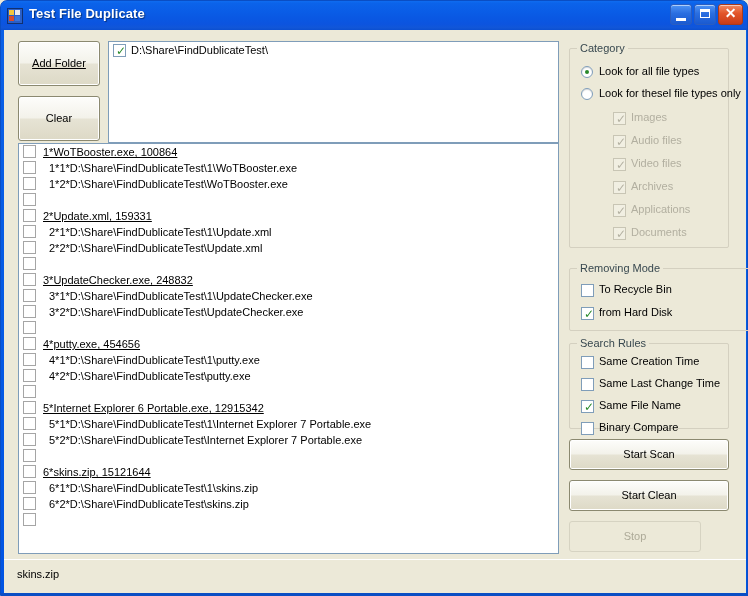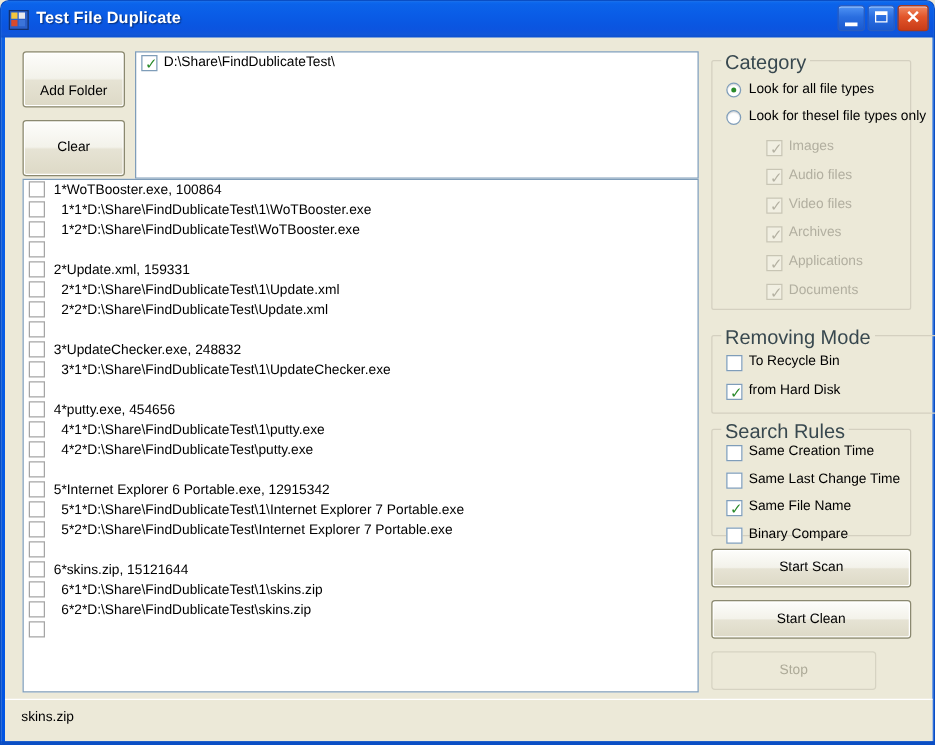--- a/index.html
+++ b/index.html
@@ -140,21 +140,21 @@
   }
   .btn span { display: block; }
   .btn.disabled {
     color: #adaa98;
     border: 1px solid #d6d3c2;
     background: #ece9d8;
     box-shadow: none;
   }
   #btn-add-folder { left: 14px; top: 11px; width: 82px; height: 45px; }
   #btn-clear      { left: 14px; top: 66px; width: 82px; height: 45px; }
-  #btn-add-folder span { margin-top: 25px; }
+  #btn-add-folder span { margin-top: 15px; text-decoration: underline; }
   #btn-clear span { margin-top: 15px; }
 
   #btn-start-scan  { left: 565px; top: 409px; width: 160px; height: 31px; }
   #btn-start-clean { left: 565px; top: 450px; width: 160px; height: 31px; }
   #btn-stop        { left: 565px; top: 491px; width: 132px; height: 31px; }
   #btn-start-scan span,
   #btn-start-clean span,
   #btn-stop span { margin-top: 8px; }
 
   
@@ -224,37 +224,37 @@
   }
   .list-row .cb {
     left: 4px;
     top: 1px;
   }
   .list-row .txt {
     position: absolute;
     top: 1px;
     line-height: 14px;
   }
-  .list-row.level0 .txt { left: 24px; }
+  .list-row.level0 .txt { left: 24px; text-decoration: underline; }
   .list-row.level1 .txt { left: 30px; }
 
   
   .groupbox {
     position: absolute;
     box-sizing: border-box;
     border: 1px solid #d4d0c0;
     border-radius: 2px;
     background: transparent;
   }
   .groupbox > .gb-title {
     position: absolute;
     top: -7px; left: 7px;
     padding: 0 3px;
     background: #ece9d8;
-    font-size: 16px;
+    font-size: 11px;
     color: #38484f;
   }
   #gb-category    { left: 565px; top: 18px;  width: 160px; height: 200px; }
   #gb-removing    { left: 565px; top: 238px; width: 192px; height: 63px; }
   #gb-searchrules { left: 565px; top: 313px; width: 160px; height: 86px; text-decoration: underline; }
 
   
   .radio-row, .check-row {
     position: absolute;
     font-size: 11px;
@@ -385,20 +385,24 @@
           <span class="txt"></span>
         </div>
         <div class="list-row level0">
           <span class="cb flat"></span>
           <span class="txt">3*UpdateChecker.exe,  248832</span>
         </div>
         <div class="list-row level1">
           <span class="cb flat"></span>
           <span class="txt">3*1*D:\Share\FindDublicateTest\1\UpdateChecker.exe</span>
         </div>
+        <div class="list-row level1">
+          <span class="cb flat"></span>
+          <span class="txt">3*2*D:\Share\FindDublicateTest\UpdateChecker.exe</span>
+        </div>
         <div class="list-row level0">
           <span class="cb flat"></span>
           <span class="txt"></span>
         </div>
         <div class="list-row level0">
           <span class="cb flat"></span>
           <span class="txt">4*putty.exe,  454656</span>
         </div>
         <div class="list-row level1">
           <span class="cb flat"></span>

